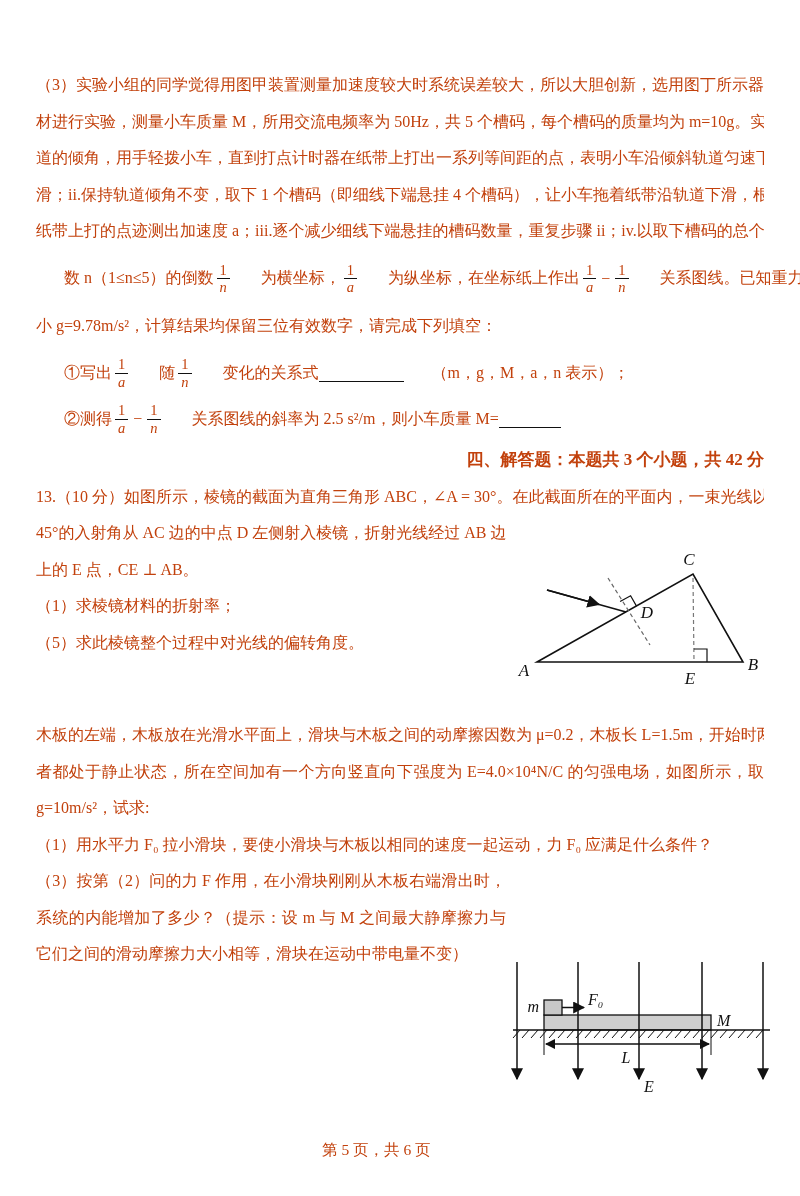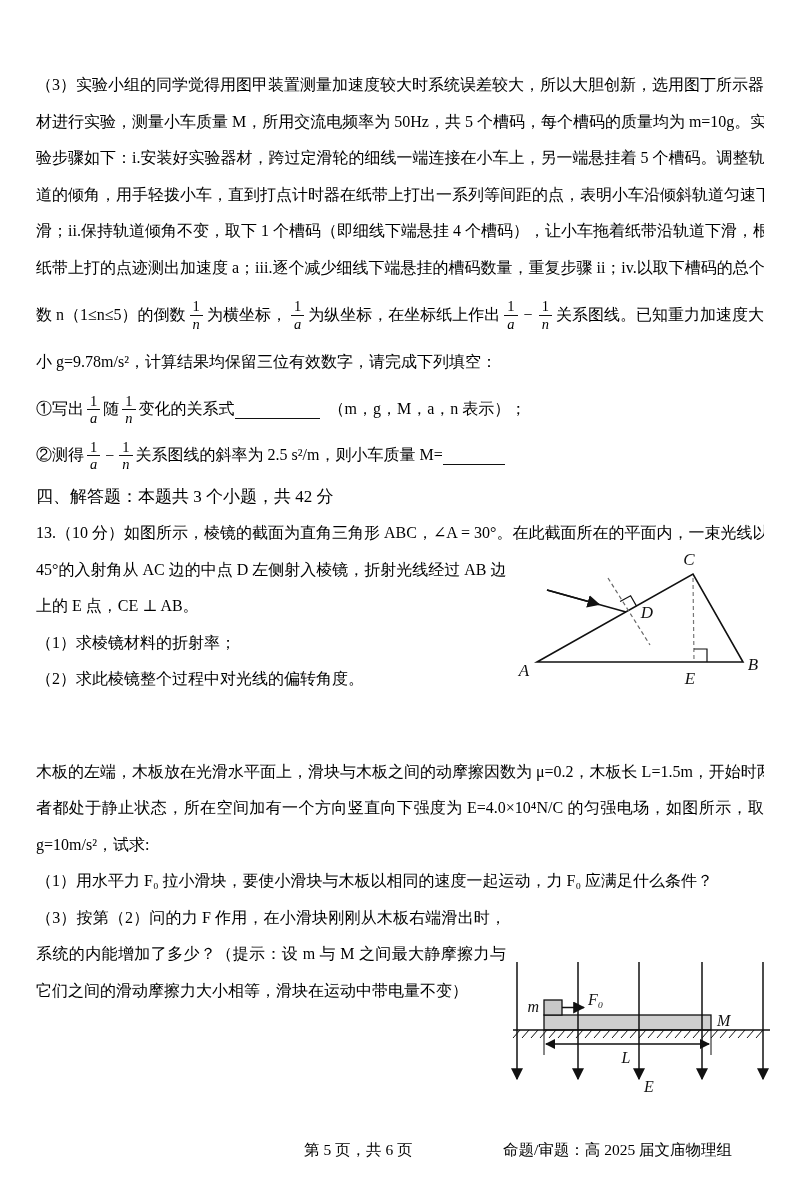--- a/index.html
+++ b/index.html
@@ -1,57 +1,56 @@
 <!DOCTYPE html>
 <html><head>
 <meta charset="utf-8">
 <style>
   html,body{margin:0;padding:0;background:#ffffff;}
   .page{
-    position:relative;width:800px;height:1196px;background:#ffffff;color:#000000;
+    position:relative;width:800px;height:1196px;background:#ffffff;color:#c2410c;
     font-family:"Liberation Serif","DejaVu Serif",serif;overflow:hidden;
   }
   .content{position:absolute;left:36px;top:67px;width:728px;font-size:16px;}
   .line{height:36.5px;line-height:36.5px;text-align:justify;text-align-last:justify;overflow:hidden;white-space:nowrap;}
   .nl{height:36.5px;line-height:36.5px;overflow:hidden;white-space:nowrap;}
   .narrow{width:470px;}
-  .heading{font-weight:normal;font-size:17px;font-family:"Liberation Serif","DejaVu Serif",serif;}
+  .heading{font-weight:bold;font-size:17px;font-family:"Liberation Serif","DejaVu Serif",serif;text-align:right;}
   .fline{display:flex;align-items:center;height:58px;justify-content:space-between;white-space:nowrap;}
   .bline{display:flex;align-items:center;white-space:nowrap;}
   .bline.b1{height:46px;margin-top:6px;}
   .bline.b2{height:46px;}
   .frac{display:inline-block;text-align:center;font-size:14.5px;line-height:1.12;margin:0 3px;flex:0 0 auto;}
   .frac .num{display:block;border-bottom:1px solid #111;padding:0 3px;}
   .frac .den{display:block;font-style:italic;padding:0 3px;}
   .minus{margin:0 2px;flex:0 0 auto;}
   .blank{display:inline-block;border-bottom:1px solid #111;height:1.1em;flex:0 0 auto;}
   .blank.w85{width:85px;}
   .blank.w62{width:62px;}
   .gap8{margin-left:9px;}
-  .seg{flex:0 0 auto;}
+  .seg{flex:0 0 auto;margin-left:28px;}
   .figure{position:absolute;}
   .fig13{left:500px;top:548px;}
   .fig14{left:498px;top:953px;}
   .footer-text{position:absolute;top:1136px;height:28px;line-height:28px;font-size:15.5px;}
-  .ft-page{left:304px;}
+  .ft-page{left:322px;}
   .ft-setter{left:503px;}
   svg text{font-family:"Liberation Serif","DejaVu Serif",serif;}
   .svglab{font-style:italic;font-size:17px;fill:#111;}
   .svglab2{font-style:italic;font-size:16px;fill:#111;}
 </style>
 </head>
 <body>
 
 <div class="page">
   <div class="content">
 
     <div>
       <div class="line">（3）实验小组的同学觉得用图甲装置测量加速度较大时系统误差较大，所以大胆创新，选用图丁所示器</div>
       <div class="line">材进行实验，测量小车质量 M，所用交流电频率为 50Hz，共 5 个槽码，每个槽码的质量均为 m=10g。实</div>
-      <div class="line">验步骤如下：i.安装好实验器材，跨过定滑轮的细线一端连接在小车上，另一端悬挂着 5 个槽码。调整轨</div>
       <div class="line">道的倾角，用手轻拨小车，直到打点计时器在纸带上打出一系列等间距的点，表明小车沿倾斜轨道匀速下</div>
       <div class="line">滑；ii.保持轨道倾角不变，取下 1 个槽码（即细线下端悬挂 4 个槽码），让小车拖着纸带沿轨道下滑，根据</div>
       <div class="line">纸带上打的点迹测出加速度 a；iii.逐个减少细线下端悬挂的槽码数量，重复步骤 ii；iv.以取下槽码的总个</div>
     </div>
 
     <div class="fline">
       <span class="seg">数 n（1≤n≤5）的倒数</span>
       <span class="frac">
         <span class="num">1</span>
         <span class="den">n</span>
@@ -109,21 +108,21 @@
 
     <div class="nl heading">四、解答题：本题共 3 个小题，共 42 分</div>
 
     <div>
       <div class="line">13.（10 分）如图所示，棱镜的截面为直角三角形 ABC，∠A = 30°。在此截面所在的平面内，一束光线以</div>
       <div class="narrow">
         <div class="line">45°的入射角从 AC 边的中点 D 左侧射入棱镜，折射光线经过 AB 边</div>
         <div class="nl">上的 E 点，CE ⊥ AB。</div>
       </div>
       <div class="nl">（1）求棱镜材料的折射率；</div>
-      <div class="nl">（2）求此棱镜整个过程中对光线的偏转角度。</div>
+      <div class="nl">（5）求此棱镜整个过程中对光线的偏转角度。</div>
     </div>
 
     <div style="margin-top:56px;">
       <div class="line">木板的左端，木板放在光滑水平面上，滑块与木板之间的动摩擦因数为 μ=0.2，木板长 L=1.5m，开始时两</div>
       <div class="line">者都处于静止状态，所在空间加有一个方向竖直向下强度为 E=4.0×10⁴N/C 的匀强电场，如图所示，取</div>
       <div class="nl">g=10m/s²，试求:</div>
       <div class="nl">（1）用水平力 F₀ 拉小滑块，要使小滑块与木板以相同的速度一起运动，力 F₀ 应满足什么条件？</div>
       <div class="narrow">
         <div class="line">（3）按第（2）问的力 F 作用，在小滑块刚刚从木板右端滑出时，</div>
         <div class="line">系统的内能增加了多少？（提示：设 m 与 M 之间最大静摩擦力与</div>
@@ -188,14 +187,13 @@
 
       <text x="41" y="59" class="svglab2" text-anchor="end">m</text>
       <text x="219" y="73" class="svglab2" text-anchor="start">M</text>
       <text x="90" y="52" class="svglab2" text-anchor="start">F₀</text>
       <text x="128" y="110" class="svglab2" text-anchor="middle">L</text>
       <text x="146" y="139" class="svglab2" text-anchor="start">E</text>
     </svg>
   </div>
 
   <span class="footer-text ft-page">第 5 页，共 6 页</span>
-  <span class="footer-text ft-setter">命题/审题：高 2025 届文庙物理组</span>
 </div>
 
 </body></html>

